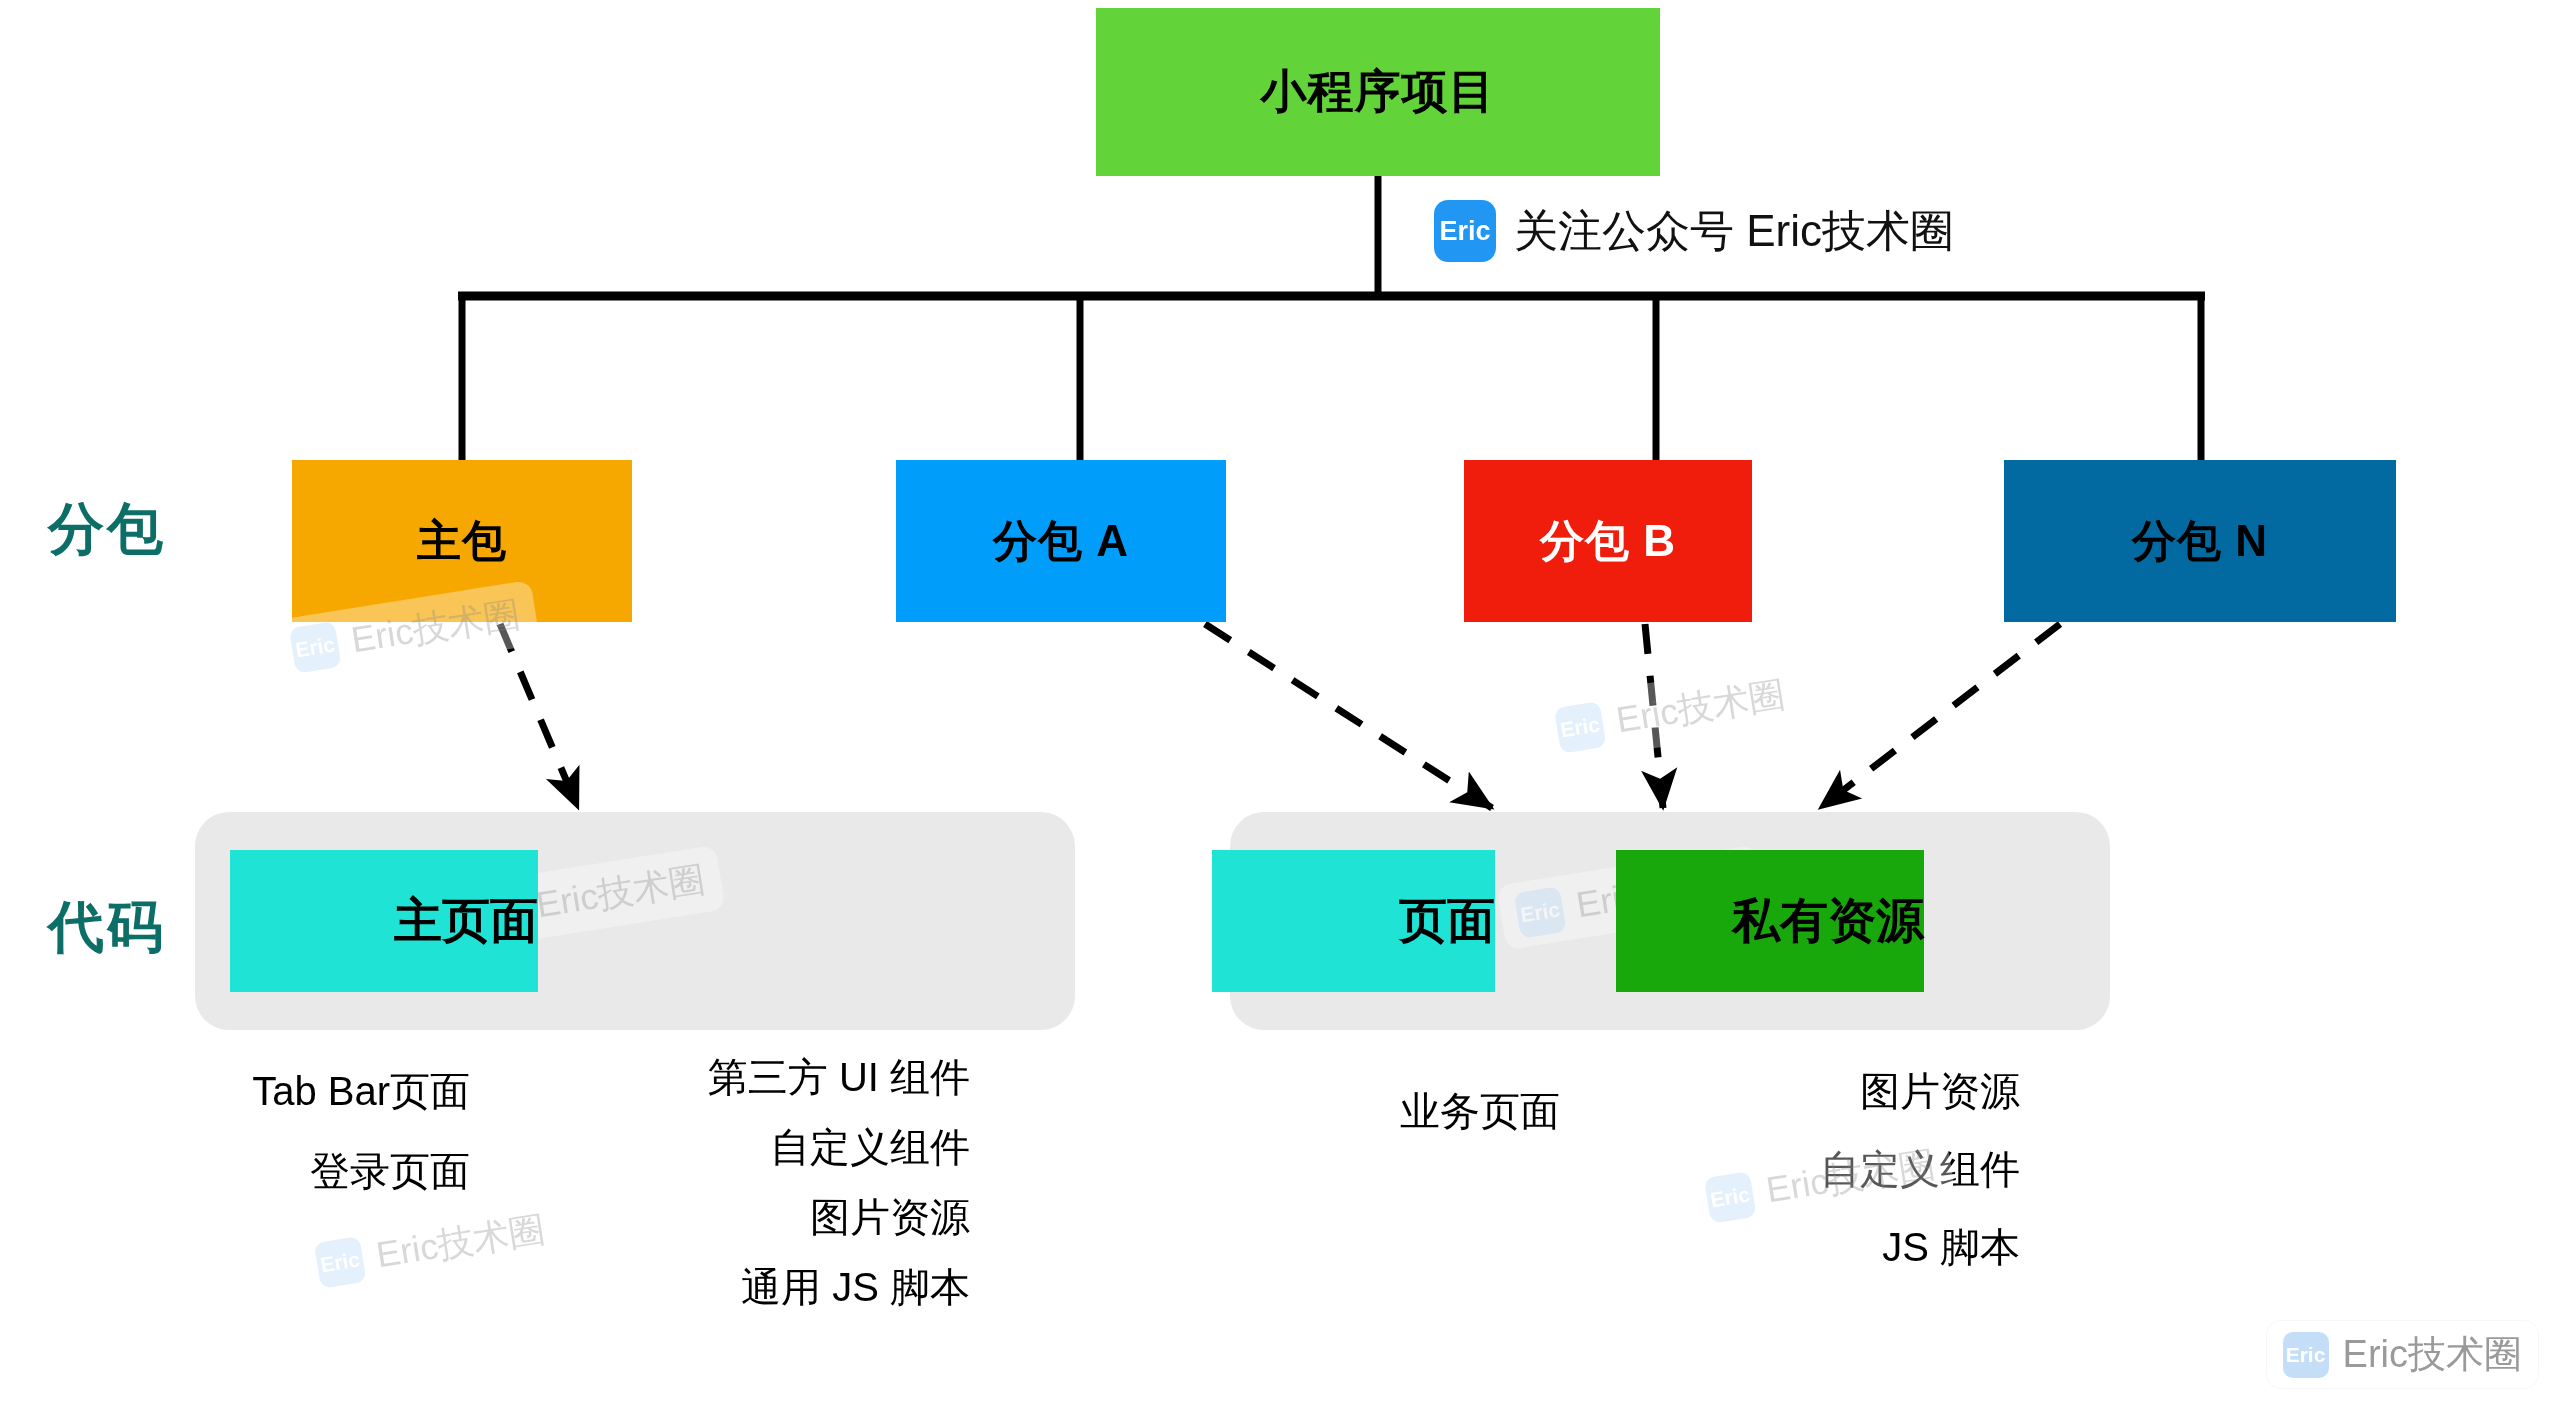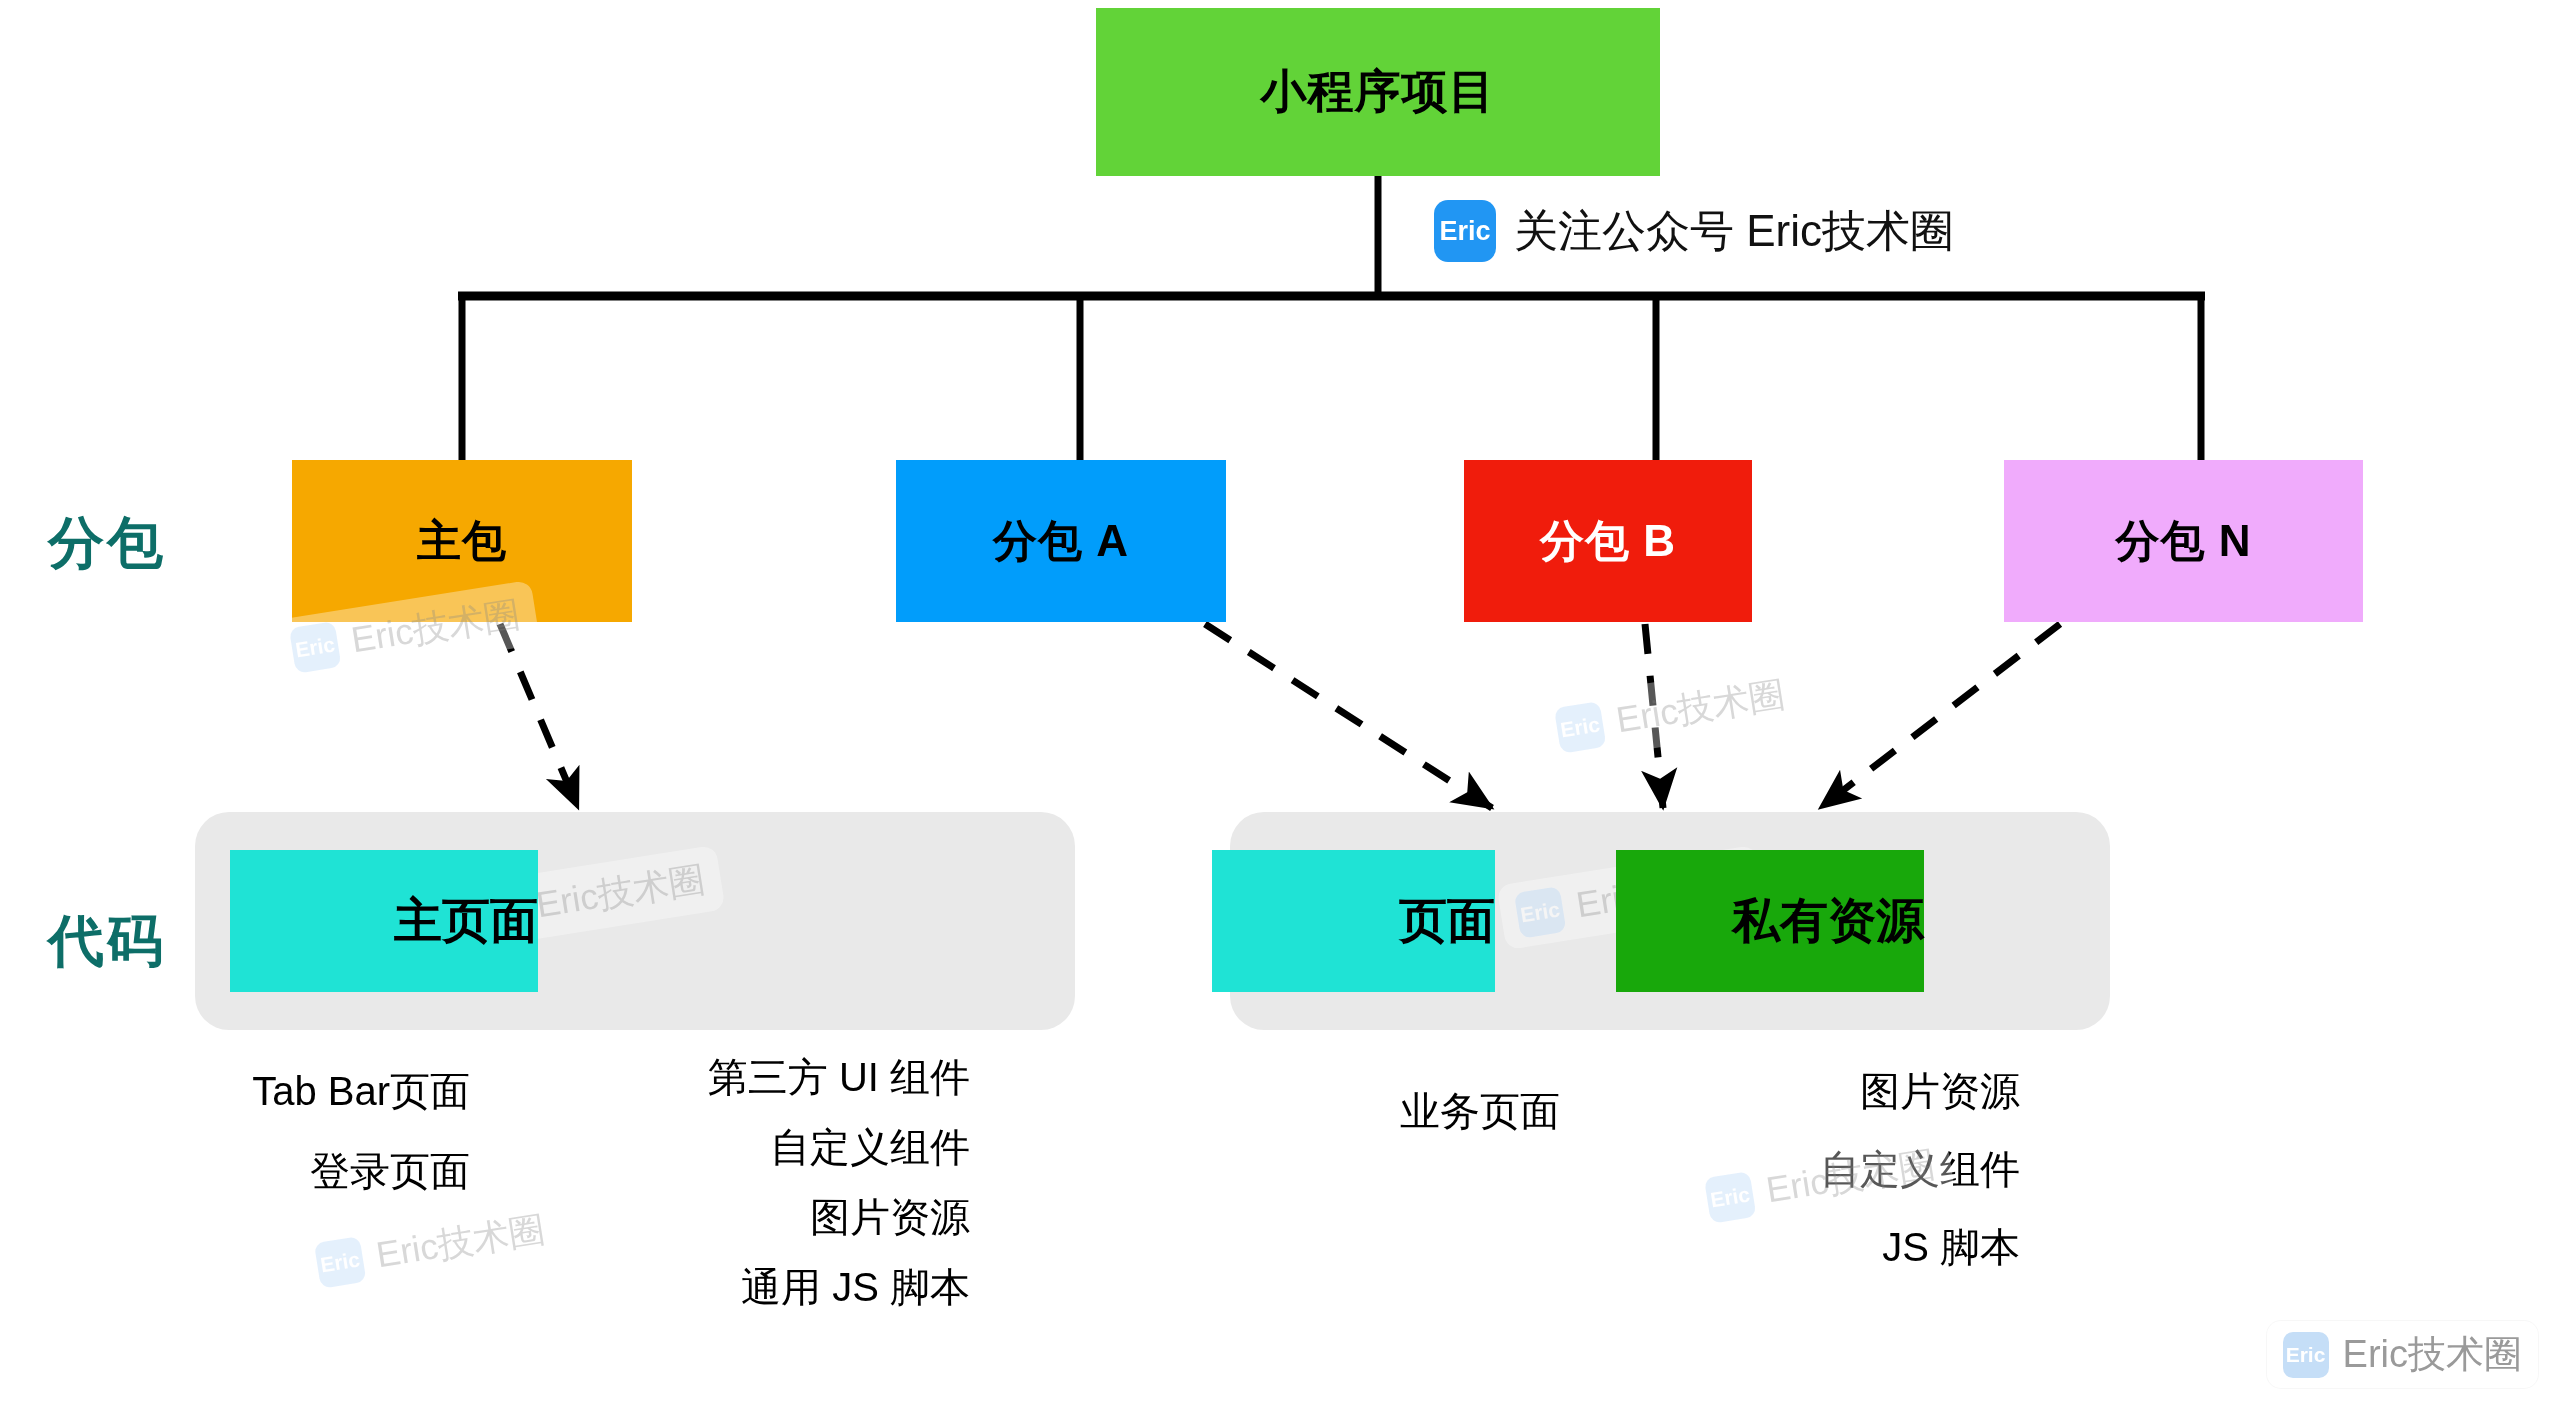--- a/index.html
+++ b/index.html
@@ -7,23 +7,23 @@
   #stage{position:relative;width:2560px;height:1404px;background:#ffffff;overflow:hidden;}
   #wires{position:absolute;left:0;top:0;width:2560px;height:1404px;pointer-events:none;}
 
   .node{position:absolute;display:flex;align-items:center;justify-content:center;
         font-weight:700;color:#000;letter-spacing:1px;}
   .node.root{left:1096px;top:8px;width:564px;height:168px;background:#62d338;font-size:46px;}
   .node.pkg{height:162px;top:460px;font-size:44px;}
   .pkg-main{left:292px;width:340px;background:#f6a800;}
   .pkg-a{left:896px;width:330px;background:#019dfb;}
   .pkg-b{left:1464px;width:288px;background:#f01c0c;color:#ffffff;}
-  .pkg-n{left:2004px;width:359px;background:#f0abfc;}
+  .pkg-n{left:2004px;width:392px;background:#0369a1;}
 
-  .rowlabel{position:absolute;color:#0d6e68;font-weight:700;font-size:56px;letter-spacing:3px;margin-top:14px;}
+  .rowlabel{position:absolute;color:#0d6e68;font-weight:700;font-size:56px;letter-spacing:3px;}
   .rowlabel.l1{left:48px;top:492px;}
   .rowlabel.l2{left:48px;top:890px;}
 
   .group{position:absolute;background:#e9e9e9;border-radius:34px;top:812px;height:218px;}
   .group.left{left:195px;width:880px;}
   .group.right{left:1230px;width:880px;}
 
   .chip{position:absolute;display:flex;align-items:center;justify-content:flex-end;
         font-weight:700;font-size:48px;color:#000;height:142px;top:850px;}
   .chip.cyan{background:#1fe3d5;}

